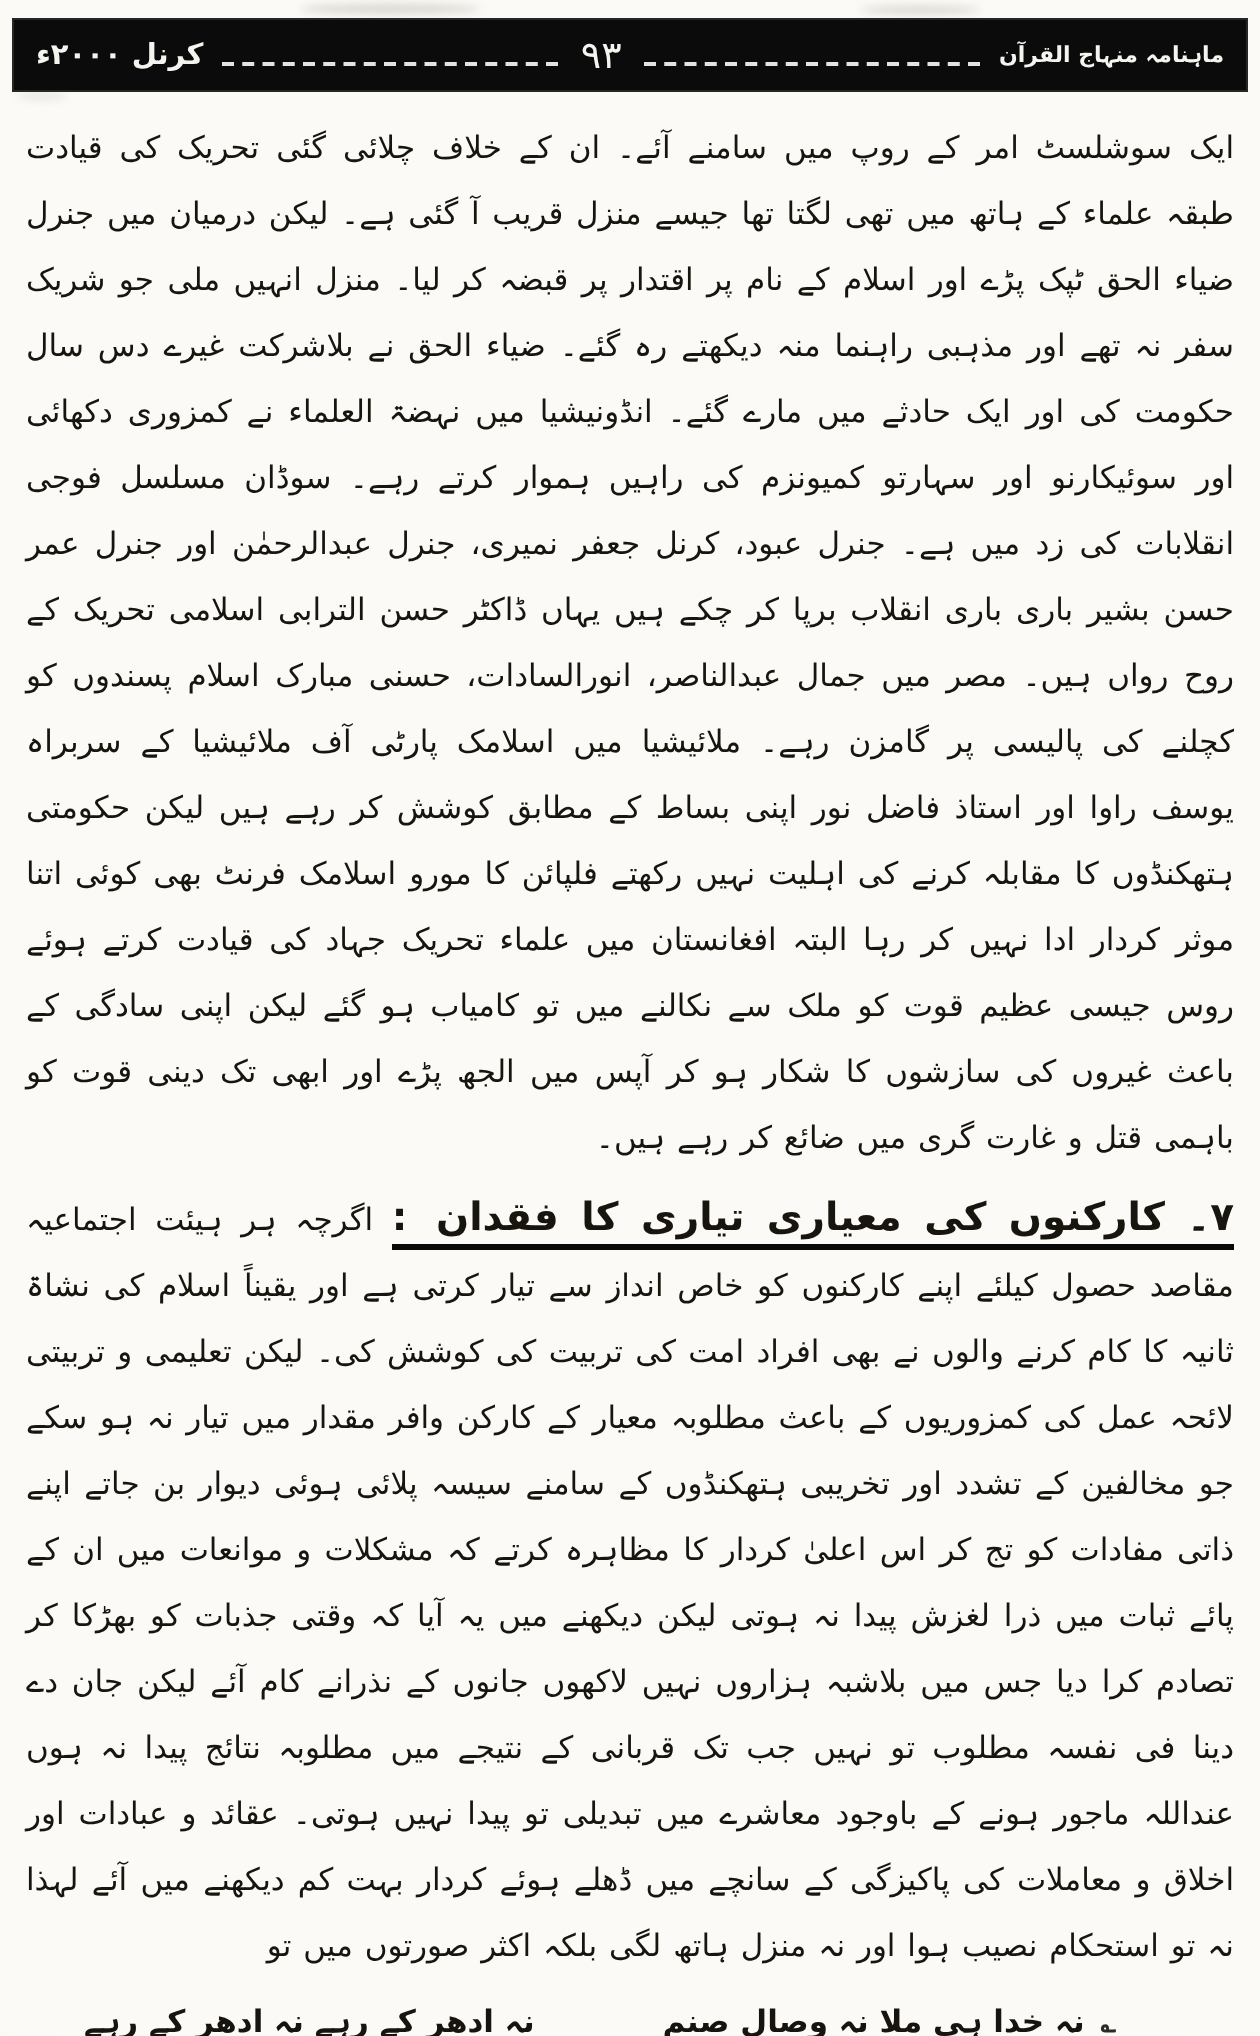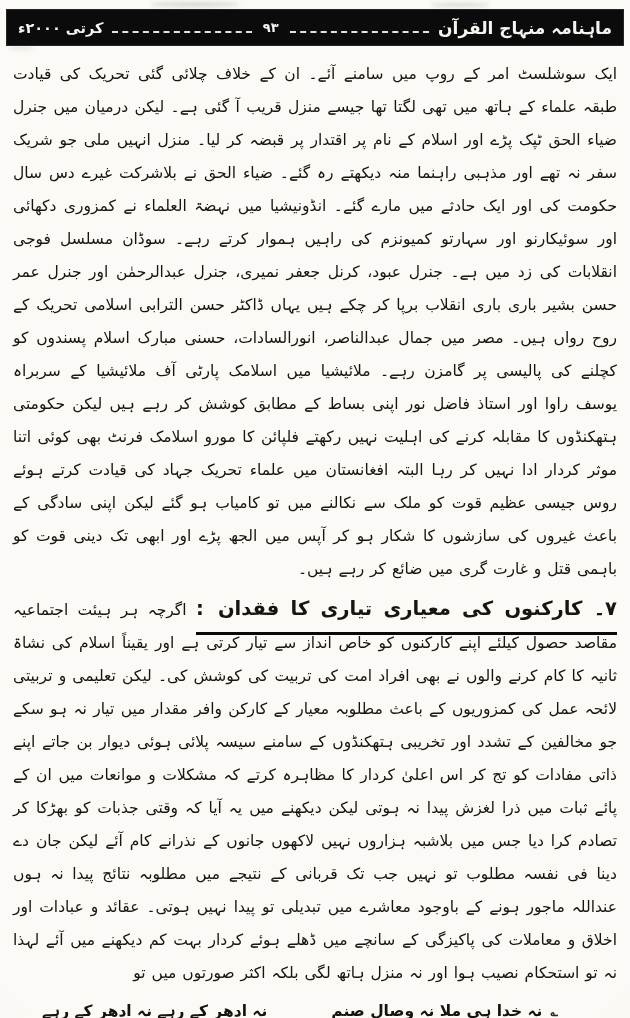--- a/index.html
+++ b/index.html
@@ -26,22 +26,22 @@
   
   .masthead{
     position:absolute;top:9px;right:6px;left:6px;height:37px;
     background:#0b0b0b;
     color:#f6f4ee;
     display:flex;align-items:center;
     padding:0 12px;box-sizing:border-box;
     gap:9px;
     box-shadow:0 0 0 1px #262626 inset;
   }
-  .masthead .m-title{font-size:17px;letter-spacing:.2px;white-space:nowrap;font-weight:bold;}
-  .masthead .m-page{font-size:13px;font-weight:bold;white-space:nowrap;padding:0 2px;}
+  .masthead .m-title{font-size:11px;letter-spacing:.2px;white-space:nowrap;font-weight:bold;}
+  .masthead .m-page{font-size:19px;font-weight:normal;white-space:nowrap;padding:0 2px;}
   .masthead .m-date{font-size:14.5px;white-space:nowrap;font-weight:bold;}
   .dashes{
     flex:1 1 auto;height:0;
     border-bottom:2px dashed rgba(248,246,240,.92);
     margin-top:9px;
     min-width:30px;
   }
 
   
   .article{
@@ -55,21 +55,21 @@
     line-height:33px;
     word-spacing:1px;
     color:#18140e;
   }
   .para-gap{margin-top:6px;}
   .sec-head-wrap{
     display:inline;
     font-size:19.5px;
     font-weight:bold;
     border-bottom:3px solid #090909;
-    padding-bottom:12px;
+    padding-bottom:2px;
     white-space:nowrap;
   }
   .sec-colon{font-weight:bold;padding-right:3px;}
   
   .verse{
     display:flex;direction:rtl;
     justify-content:center;align-items:baseline;
     font-size:15.5px;line-height:34px;
     margin:3px 30px 3px 0;
     font-weight:bold;
@@ -84,21 +84,21 @@
 
   <div class="smudge s1"></div>
   <div class="smudge s2"></div>
   <div class="smudge s3"></div>
 
   <header class="masthead">
     <span class="m-title">ماہنامہ منہاج القرآن</span>
     <span class="dashes"></span>
     <span class="m-page">۹۳</span>
     <span class="dashes"></span>
-    <span class="m-date">کرتی ۲۰۰۰ء</span>
+    <span class="m-date">کرنل ۲۰۰۰ء</span>
   </header>
 
   <main class="article">
 
     <p class="body-text">ایک سوشلسٹ امر کے روپ میں سامنے آئے۔ ان کے خلاف چلائی گئی تحریک کی قیادت طبقہ علماء کے ہاتھ میں تھی لگتا تھا جیسے منزل قریب آ گئی ہے۔ لیکن درمیان میں جنرل ضیاء الحق ٹپک پڑے اور اسلام کے نام پر اقتدار پر قبضہ کر لیا۔ منزل انہیں ملی جو شریک سفر نہ تھے اور مذہبی راہنما منہ دیکھتے رہ گئے۔ ضیاء الحق نے بلاشرکت غیرے دس سال حکومت کی اور ایک حادثے میں مارے گئے۔ انڈونیشیا میں نہضۃ العلماء نے کمزوری دکھائی اور سوئیکارنو اور سہارتو کمیونزم کی راہیں ہموار کرتے رہے۔ سوڈان مسلسل فوجی انقلابات کی زد میں ہے۔ جنرل عبود، کرنل جعفر نمیری، جنرل عبدالرحمٰن اور جنرل عمر حسن بشیر باری باری انقلاب برپا کر چکے ہیں یہاں ڈاکٹر حسن الترابی اسلامی تحریک کے روح رواں ہیں۔ مصر میں جمال عبدالناصر، انورالسادات، حسنی مبارک اسلام پسندوں کو کچلنے کی پالیسی پر گامزن رہے۔ ملائیشیا میں اسلامک پارٹی آف ملائیشیا کے سربراہ یوسف راوا اور استاذ فاضل نور اپنی بساط کے مطابق کوشش کر رہے ہیں لیکن حکومتی ہتھکنڈوں کا مقابلہ کرنے کی اہلیت نہیں رکھتے فلپائن کا مورو اسلامک فرنٹ بھی کوئی اتنا موثر کردار ادا نہیں کر رہا البتہ افغانستان میں علماء تحریک جہاد کی قیادت کرتے ہوئے روس جیسی عظیم قوت کو ملک سے نکالنے میں تو کامیاب ہو گئے لیکن اپنی سادگی کے باعث غیروں کی سازشوں کا شکار ہو کر آپس میں الجھ پڑے اور ابھی تک دینی قوت کو باہمی قتل و غارت گری میں ضائع کر رہے ہیں۔</p>
 
     <p class="body-text para-gap"><span class="sec-head-wrap"><span>۷۔ کارکنوں کی معیاری تیاری کا فقدان</span> <span class="sec-colon">:</span></span> <span>اگرچہ ہر ہیئت اجتماعیہ مقاصد حصول کیلئے اپنے کارکنوں کو خاص انداز سے تیار کرتی ہے اور یقیناً اسلام کی نشاۃ ثانیہ کا کام کرنے والوں نے بھی افراد امت کی تربیت کی کوشش کی۔ لیکن تعلیمی و تربیتی لائحہ عمل کی کمزوریوں کے باعث مطلوبہ معیار کے کارکن وافر مقدار میں تیار نہ ہو سکے جو مخالفین کے تشدد اور تخریبی ہتھکنڈوں کے سامنے سیسہ پلائی ہوئی دیوار بن جاتے اپنے ذاتی مفادات کو تج کر اس اعلیٰ کردار کا مظاہرہ کرتے کہ مشکلات و موانعات میں ان کے پائے ثبات میں ذرا لغزش پیدا نہ ہوتی لیکن دیکھنے میں یہ آیا کہ وقتی جذبات کو بھڑکا کر تصادم کرا دیا جس میں بلاشبہ ہزاروں نہیں لاکھوں جانوں کے نذرانے کام آئے لیکن جان دے دینا فی نفسہ مطلوب تو نہیں جب تک قربانی کے نتیجے میں مطلوبہ نتائج پیدا نہ ہوں عنداللہ ماجور ہونے کے باوجود معاشرے میں تبدیلی تو پیدا نہیں ہوتی۔ عقائد و عبادات اور اخلاق و معاملات کی پاکیزگی کے سانچے میں ڈھلے ہوئے کردار بہت کم دیکھنے میں آئے لہذا نہ تو استحکام نصیب ہوا اور نہ منزل ہاتھ لگی بلکہ اکثر صورتوں میں تو</span></p>
 
     <div class="verse">
       <span class="verse-marker">؎</span>

